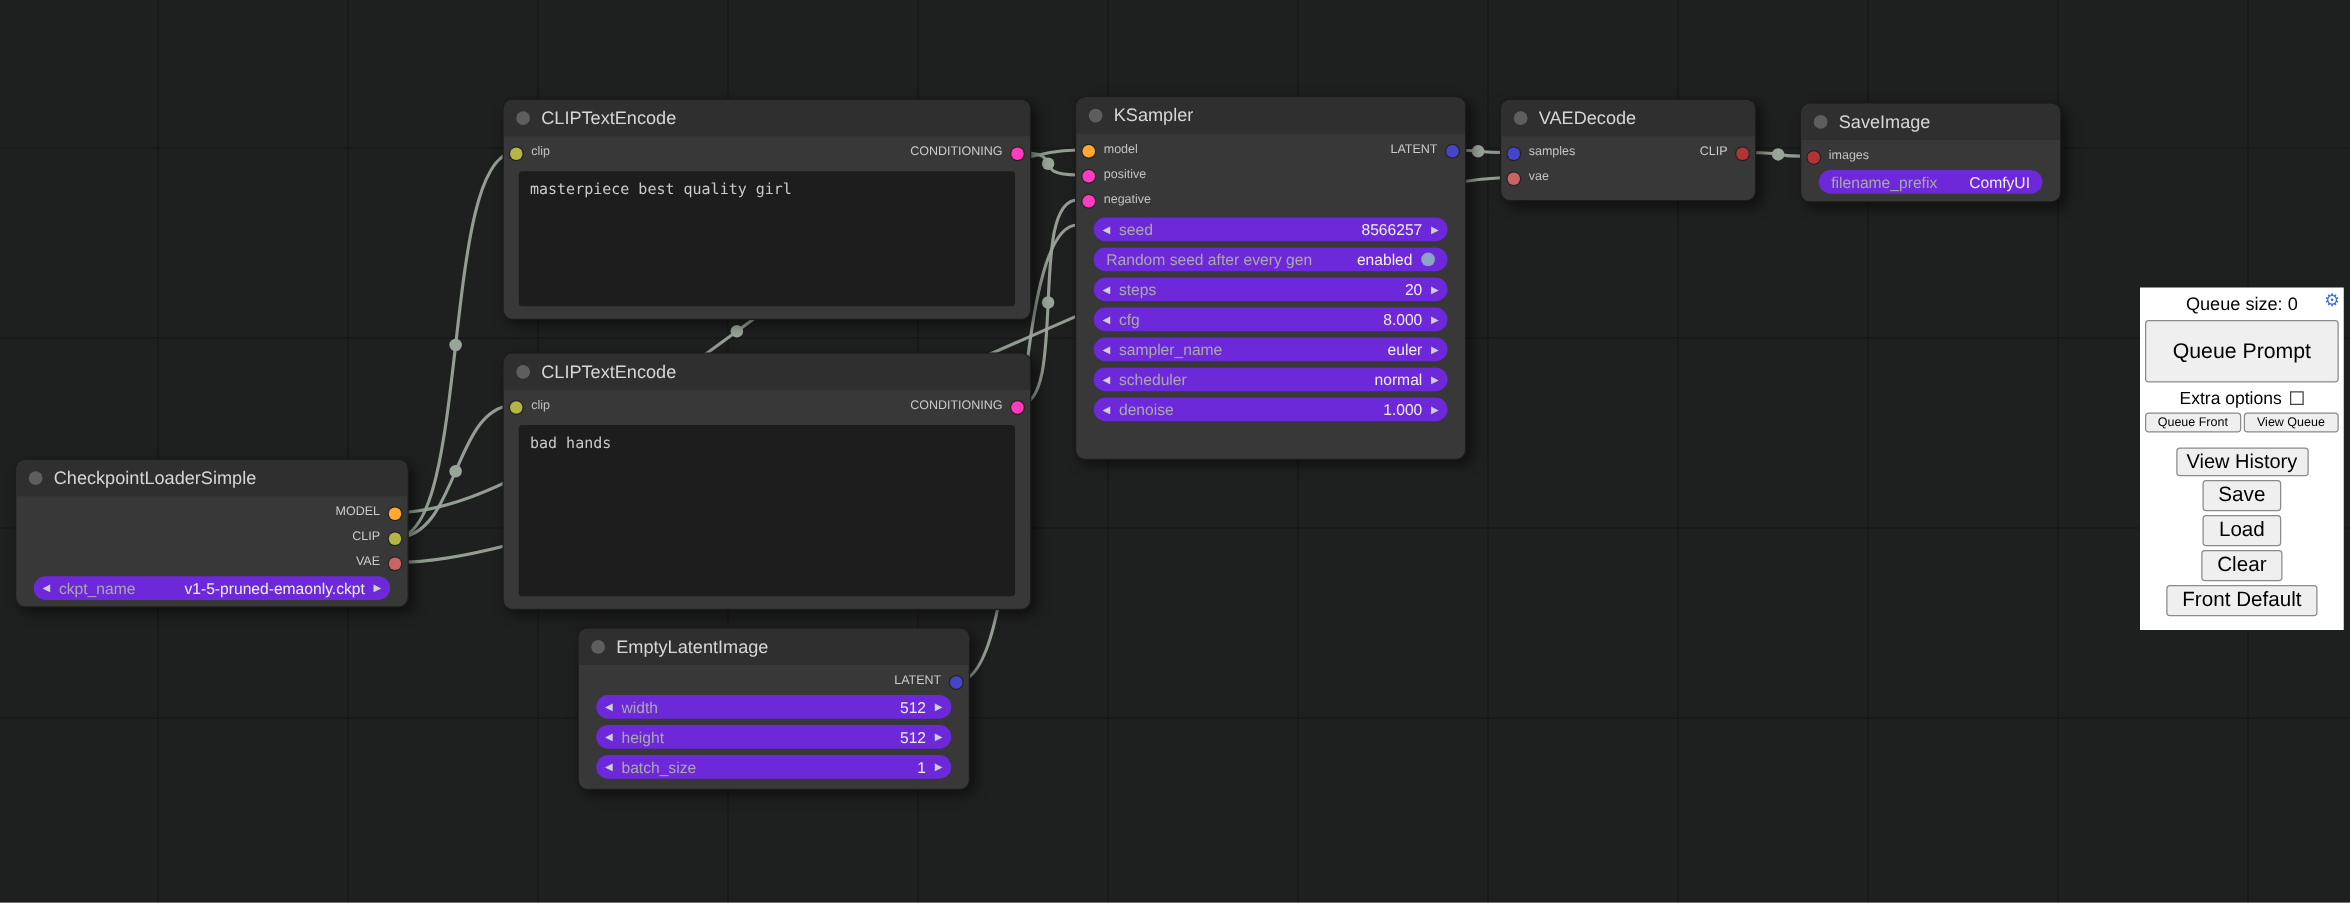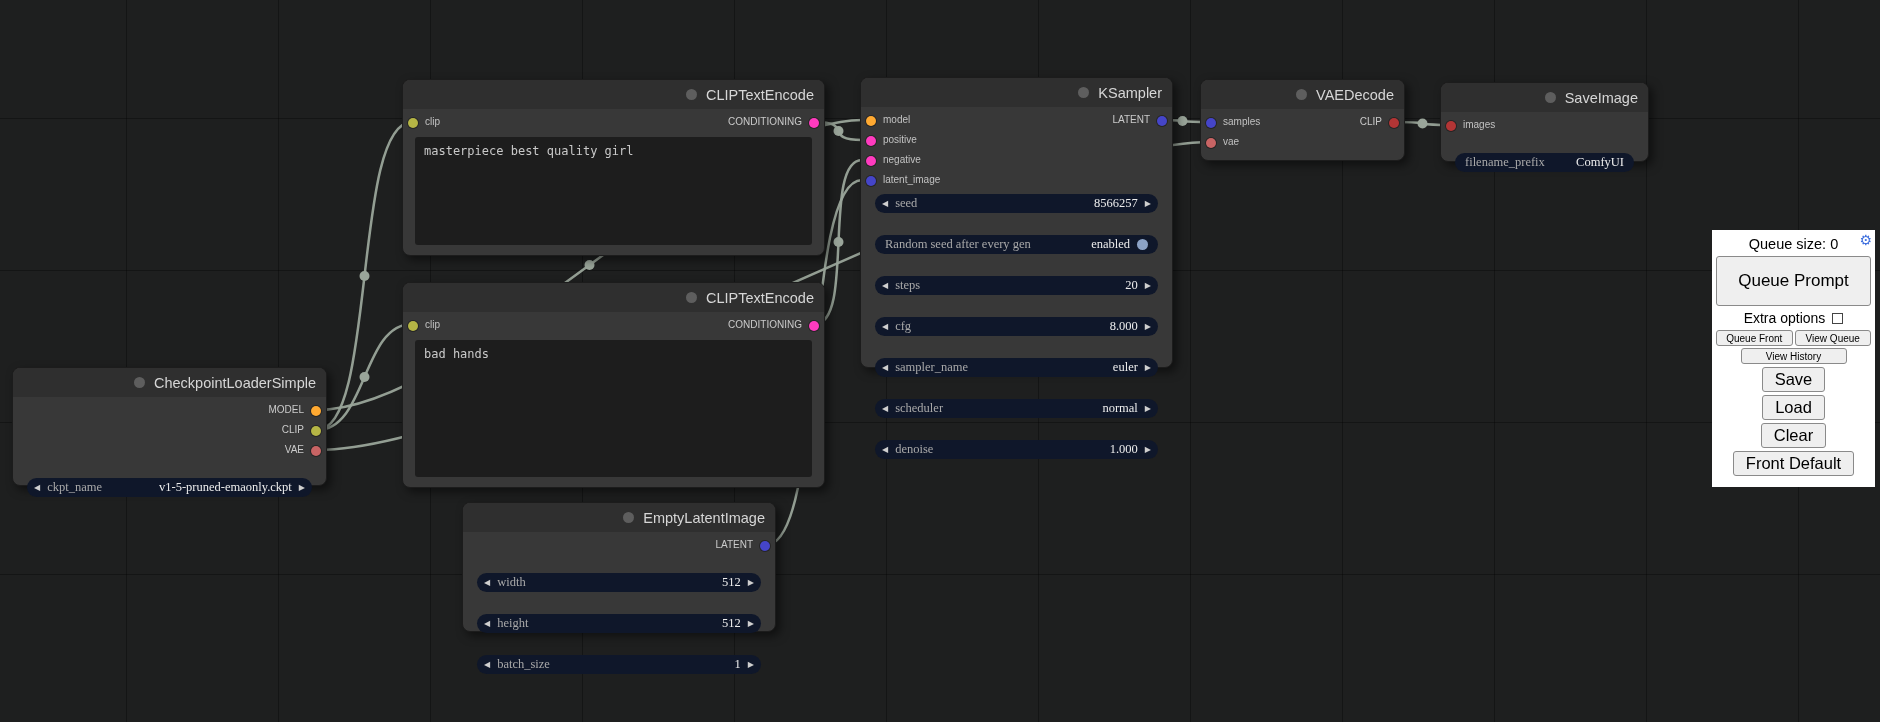--- a/index.html
+++ b/index.html
@@ -26,45 +26,45 @@
     border-radius: 8px;
     box-shadow: 4px 4px 10px rgba(0,0,0,0.5);
     display: flex; flex-direction: column;
   }
   .node-title {
     height: 29px; flex: 0 0 29px;
     background: #2f2f2f;
     border-radius: 7px 7px 0 0;
     display: flex; align-items: center;
     padding: 2px 10px;
-    color: #d6d6d6; font-size: 14.5px; justify-content: flex-end;
+    color: #d6d6d6; font-size: 14.5px;
   }
   .title-dot {
     width: 11px; height: 11px; border-radius: 50%;
     background: #5e5e5e; margin-right: 9px; flex: 0 0 11px;
   }
   .node-body { flex: 1; padding-top: 4px; display: flex; flex-direction: column; }
 
   .slot-row { height: 20px; flex: 0 0 20px; position: relative; font-size: 10px; color: #c2c2c2; }
   .slot-dot { position: absolute; width: 10px; height: 10px; border-radius: 50%; top: 5px; box-shadow: 0 0 0 1px rgba(0,0,0,0.35); }
   .slot-dot.in  { left: 5px; }
   .slot-dot.out { right: 5px; }
   .slot-label { position: absolute; top: 2.5px; white-space: nowrap; }
   .slot-label.in  { left: 22px; }
   .slot-label.out { right: 22px; color: #cbcbcb; }
 
   .widget {
     height: 19px; flex: 0 0 19px;
-    margin: 17px 14px 5px;
-    background: #0f172a;
+    margin: 0 14px 5px;
+    background: #6d28d9;
     border-radius: 10px;
     display: flex; align-items: center;
     font-size: 12.5px; color: #a9a9a9;
     padding: 0 7px;
-    white-space: nowrap; overflow: hidden; font-family: Liberation Serif, serif;
+    white-space: nowrap; overflow: hidden;
   }
   .widget .arrow { font-size: 8px; color: #cfcfcf; line-height: 19px; flex: 0 0 auto; }
   .widget .w-label { margin-left: 7px; }
   .widget .w-value { margin-left: auto; margin-right: 7px; color: #ededed; }
   .widget.no-arrows { padding: 0 10px; }
   .widget.no-arrows .w-label { margin-left: 0; }
   .widget.no-arrows .w-value { margin-right: 0; }
   .toggle-dot { width: 11px; height: 11px; border-radius: 50%; margin-left: 7px; flex: 0 0 11px; }
 
   .prompt-text {
@@ -94,23 +94,23 @@
     background: #efefef;
     border: 1px solid #8a8a8a;
     border-radius: 3px;
     color: #000;
     font-family: "Liberation Sans", sans-serif;
     cursor: pointer;
   }
   .btn-queue { display: block; width: calc(100% - 4px); margin: 0 2px 4px; font-size: 17px; padding: 14px 0; }
   .extra-row { display: flex; justify-content: center; align-items: center; font-size: 14px; margin: 2px 0 4px; }
   .checkbox { width: 11px; height: 11px; border: 1px solid #444; background: #fff; margin-left: 7px; display: inline-block; }
-  .small-row { display: flex; gap: 2px; margin: 0 2px 2px; }
+  .small-row { display: flex; gap: 2px; margin: 0 2px 12px; }
   .btn-sm { flex: 1; font-size: 10px; padding: 1.5px 0; }
-  .btn-history { display: block; width: 106px; margin: 0 auto 2px; font-size: 10px; padding: 1.5px 0; }
+  .btn-history { display: block; width: 106px; margin: 0 auto 2px; font-size: 16px; padding: 1.5px 0; }
   .big-group { }
   .btn-lg { display: block; margin: 3px auto; font-size: 16.5px; padding: 2px 12px; }
 </style>
 </head>
 <body>
 
 <div id="canvas">
 
   <svg class="links" width="1880" height="722">
     <path d="M317 410 C467 410 712 120 862 120" stroke="#9AA59A"></path>
@@ -236,24 +236,20 @@
         <span class="slot-dot out" style="background: rgb(69, 69, 200);"></span>
       </div>
       <div class="slot-row">
         <span class="slot-dot in" style="background: rgb(255, 59, 191);"></span>
         <span class="slot-label in">positive</span>
       </div>
       <div class="slot-row">
         <span class="slot-dot in" style="background: rgb(255, 59, 191);"></span>
         <span class="slot-label in">negative</span>
       </div>
-      <div class="slot-row">
-        <span class="slot-dot in" style="background: rgb(69, 69, 200);"></span>
-        <span class="slot-label in">latent_image</span>
-      </div>
       <div class="widget" style="margin-top:3px;">
         <span class="arrow">◀</span>
         <span class="w-label">seed</span>
         <span class="w-value">8566257</span>
         <span class="arrow">▶</span>
       </div>
       <div class="widget no-arrows">
         <span class="w-label">Random seed after every gen</span>
         <span class="w-value">enabled</span>
         <span class="toggle-dot" style="background: rgb(140, 163, 198);"></span>

